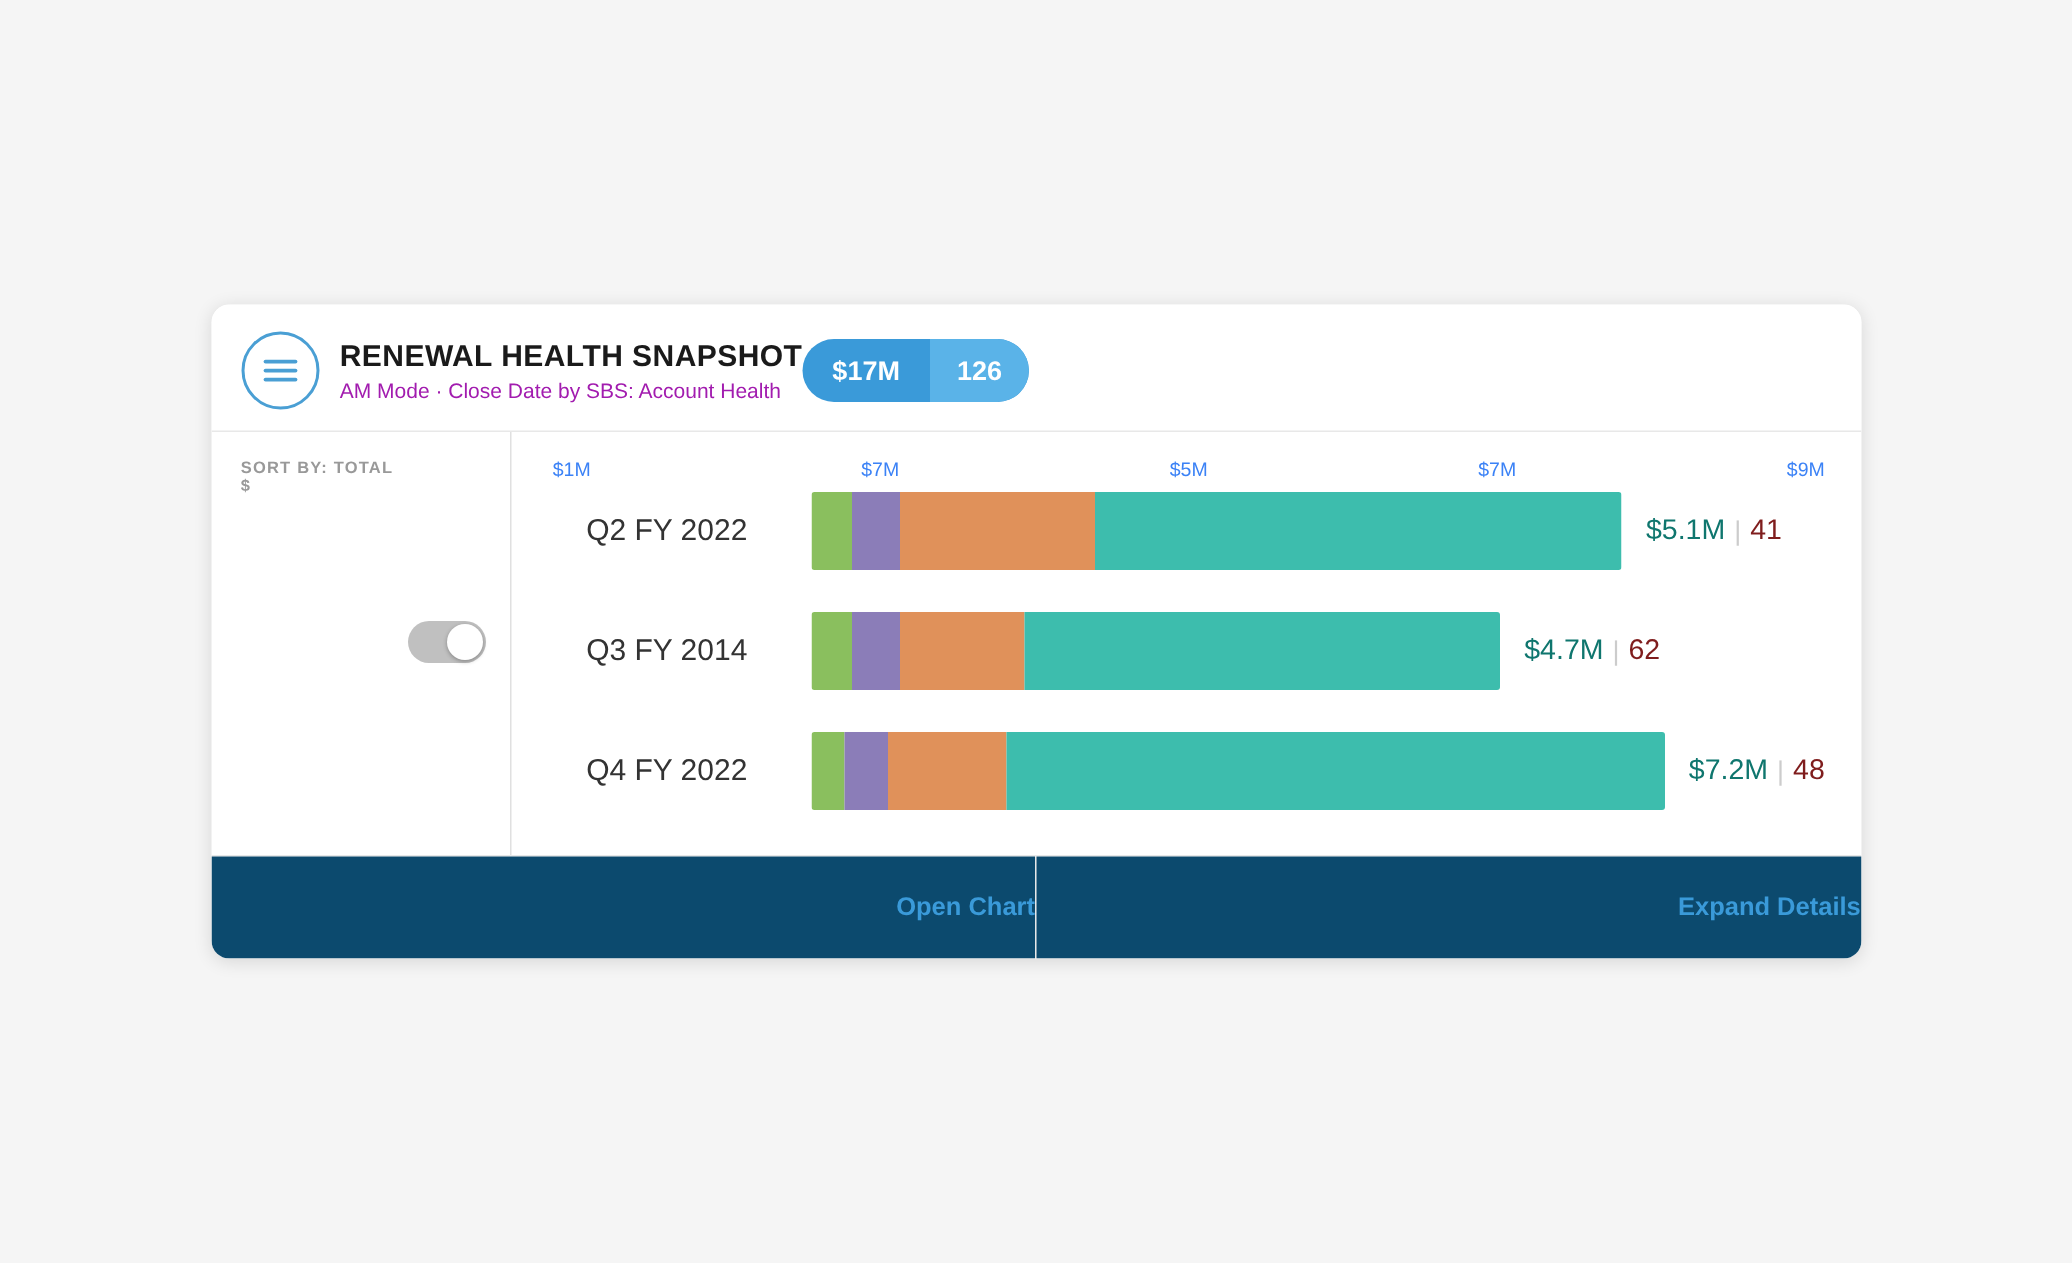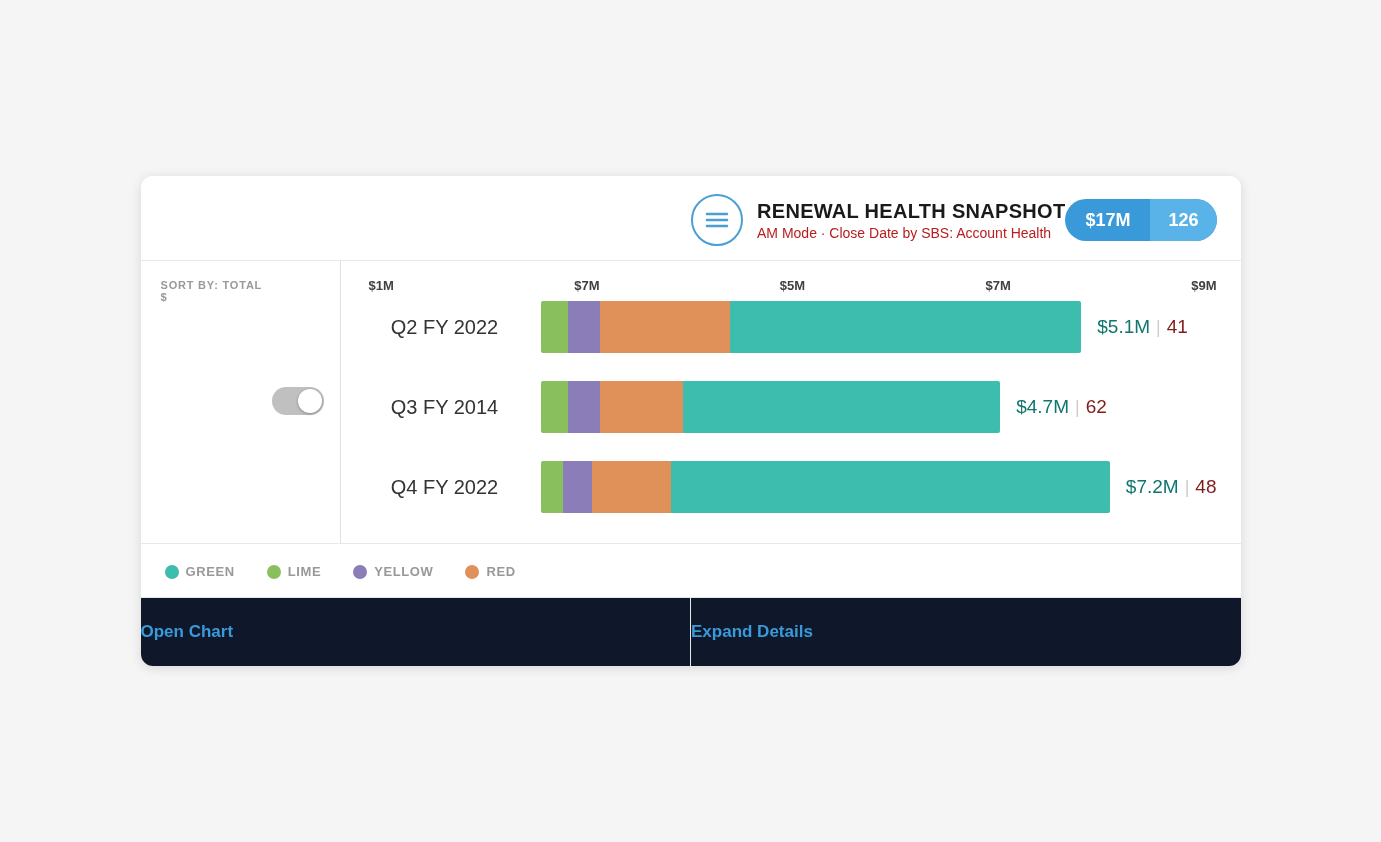--- a/index.html
+++ b/index.html
@@ -15,21 +15,21 @@
       background: #fff;
       border-radius: 12px;
       box-shadow: 0 2px 12px rgba(0,0,0,0.12);
       width: 1100px;
       overflow: hidden;
     }
     
     .header {
       display: flex;
       align-items: center;
-      justify-content: flex-end;
+      justify-content: flex-start;
       padding: 18px 24px 14px 20px;
       border-bottom: 1px solid #e8e8e8;
       background: #fff;
     }
     .header-left {
       display: flex;
       align-items: center;
       gap: 14px;
     }
     .menu-icon-circle {
@@ -49,21 +49,21 @@
     }
     .header-title-block {}
     .header-title {
       font-size: 20px;
       font-weight: 800;
       color: #1a1a1a;
       letter-spacing: 0.3px;
     }
     .header-subtitle {
       font-size: 14px;
-      color: #b91c1c;
+      color: #a21caf;
       margin-top: 2px;
     }
     .header-badge {
       display: flex;
       align-items: center;
       background: #3a9ad9;
       border-radius: 24px;
       overflow: hidden;
       height: 42px;
     }
@@ -142,22 +142,22 @@
       position: relative;
     }
     .axis-labels {
       display: flex;
       width: 100%;
       justify-content: space-between;
       padding-left: 4px;
     }
     .axis-label {
       font-size: 13px;
-      color: #404040;
-      font-weight: 700;
+      color: #3b82f6;
+      font-weight: 400;
     }
     
     .chart-area {
       position: relative;
     }
     
     .bar-row {
       display: flex;
       align-items: center;
       margin-bottom: 28px;
@@ -238,26 +238,26 @@
       letter-spacing: 0.6px;
     }
     
     .footer {
       display: flex;
       align-items: stretch;
     }
     .footer-btn {
       flex: 1;
       padding: 24px 0;
-      text-align: left;
+      text-align: right;
       font-size: 17px;
       font-weight: 600;
       color: #3a9ad9;
       cursor: pointer;
-      background: #0f172a;
+      background: #0c4a6e;
       border: none;
       outline: none;
     }
     .footer-divider {
       width: 1px;
       background: #e8e8e8;
     }
   </style>
 </head>
 <body>
@@ -356,37 +356,19 @@
               <span class="bar-amount">$7.2M</span>
               <span class="bar-divider">|</span>
               <span class="bar-count">48</span>
             </div>
           </div>
         </div>
       </div>
     </div>
   </div>
 
-  <div class="legend-section">
-    <div class="legend-item">
-      <div class="legend-dot" style="background:#3dbdad;"></div>
-      <span class="legend-label">GREEN</span>
-    </div>
-    <div class="legend-item">
-      <div class="legend-dot" style="background:#8abf5e;"></div>
-      <span class="legend-label">LIME</span>
-    </div>
-    <div class="legend-item">
-      <div class="legend-dot" style="background:#8b7db8;"></div>
-      <span class="legend-label">YELLOW</span>
-    </div>
-    <div class="legend-item">
-      <div class="legend-dot" style="background:#e0915a;"></div>
-      <span class="legend-label">RED</span>
-    </div>
-  </div>
 
   <div class="footer">
     <button class="footer-btn">Open Chart</button>
     <div class="footer-divider"></div>
     <button class="footer-btn">Expand Details</button>
   </div>
 </div>
 
 </body></html>

